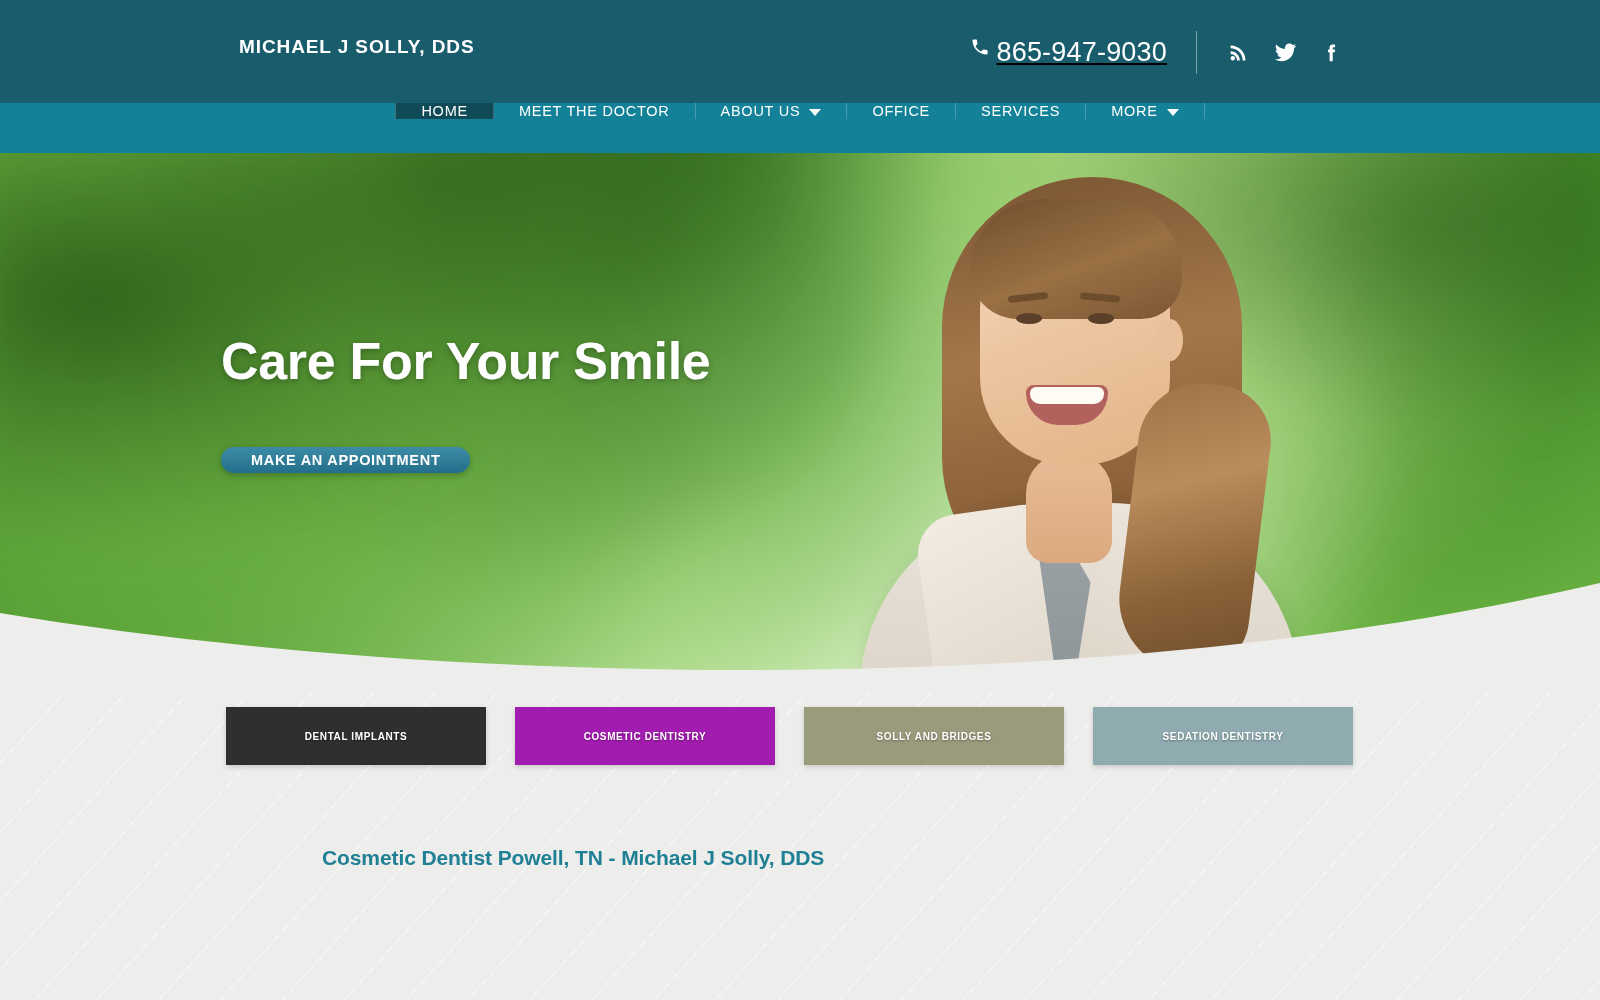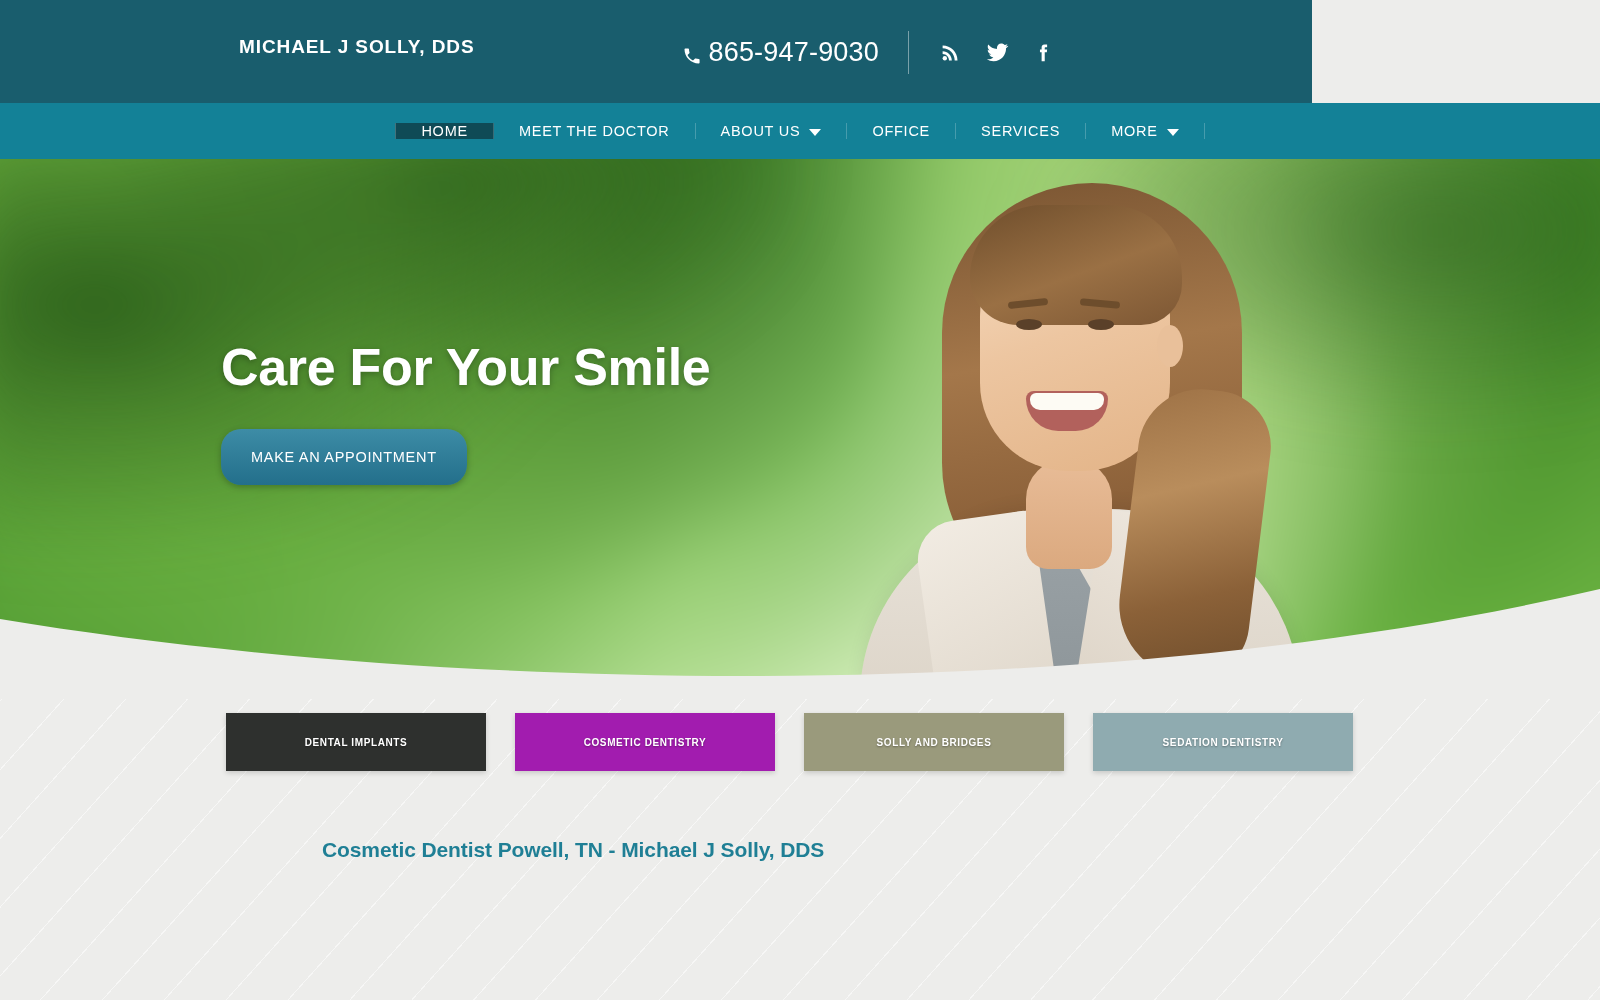--- a/index.html
+++ b/index.html
@@ -4,52 +4,52 @@
 <style>
   * { margin:0; padding:0; box-sizing:border-box; }
   html, body {
     width:1600px; height:1000px;
     font-family:"Liberation Sans", sans-serif;
     background:#ededeb; overflow:hidden;
   }
 
   
   .topbar{
-    position:relative; height:103px; width:1312px;
+    position:relative; height:103px; width:1600px;
     background:#195d6d;
     display:flex; align-items:center;
   }
   .brand{
     position:absolute; left:239px; top:36px;
     color:#ffffff; font-size:19px; font-weight:bold;
     letter-spacing:.9px;
   }
   .header-right{
     position:absolute; right:255px; top:31px;
     display:flex; align-items:center; gap:0;
   }
-  .phone-wrap{ display:flex; align-items:flex-end; gap:6px; }
+  .phone-wrap{ display:flex; align-items:flex-start; gap:6px;text-decoration:underline; }
   .phone-icon{ width:20px; height:22px; display:block; }
   .phone-num{
     color:#ffffff; font-size:27px; font-weight:400; letter-spacing:.2px;
     white-space:nowrap;
   }
   .hdr-divider{
     width:1px; height:43px; background:rgba(255,255,255,.42);
     margin:0 28px 0 29px;
   }
   .socials{ display:flex; align-items:center; gap:21px; }
   .soc{ width:26px; height:28px; display:flex; align-items:center; justify-content:center; cursor:pointer; }
   .soc svg{ display:block; }
 
   
   .navbar{
-    position:relative; width:1600px; height:56px;
+    position:relative; width:1600px; height:50px;
     background:#138197;
-    display:flex; justify-content:center; align-items:center;
+    display:flex; justify-content:center; align-items:flex-start;
   }
   .navrow{ display:flex; align-items:stretch; }
   .navitem{
     display:flex; align-items:center; justify-content:center; gap:9px;
     padding:0 25px; color:#ffffff; font-size:14.5px; letter-spacing:.75px;
     border-right:1px solid rgba(255,255,255,.22);
     cursor:pointer; white-space:nowrap; position:relative;
   }
   .navitem:first-child{ border-left:1px solid rgba(255,255,255,.22); }
   .navitem.active{ background:#0f4a56; border-right-color:rgba(255,255,255,.18); }
@@ -168,24 +168,24 @@
   
   .wave{ position:absolute; left:0; bottom:-2px; width:1600px; height:140px; }
 
   
   .hero-copy{ position:absolute; left:221px; top:178px; z-index:5; }
   .hero-title{
     color:#ffffff; font-size:52px; font-weight:bold; letter-spacing:-.3px;
     text-shadow:0 2px 6px rgba(0,0,0,.28);
   }
   .cta{
-    margin-top:32px; display:inline-flex; align-items:center; justify-content:center;
-    padding:0 30px; height:56px; border-radius:20px;
+    margin-top:56px; display:inline-flex; align-items:center; justify-content:center;
+    padding:0 30px; height:26px; border-radius:20px;
     background:linear-gradient(180deg,#3d8ca6 0%, #236f8b 100%);
-    color:#ffffff; font-size:14.5px; font-weight:normal; letter-spacing:.7px;
+    color:#ffffff; font-size:14.5px; font-weight:bold; letter-spacing:.7px;
     box-shadow:0 2px 6px rgba(0,0,0,.25); cursor:pointer; border:none;
     font-family:"Liberation Sans", sans-serif;
   }
 
   
   .content{
     position:relative; width:1600px; height:357px;
     background:#ededeb;
   }
   .content::before{
@@ -202,21 +202,21 @@
     width:260px; height:58px; display:flex; align-items:center; justify-content:center;
     color:#ffffff; font-size:10px; font-weight:bold; letter-spacing:.6px;
     text-shadow:0 1px 2px rgba(0,0,0,.35); cursor:pointer;
     box-shadow:0 2px 5px rgba(0,0,0,.16);
   }
   .welcome{ position:absolute; left:322px; top:133px; z-index:2; }
   .welcome h2{
     color:#1d6378; font-size:29px; font-weight:bold; letter-spacing:-.2px;
   }
   .welcome h3{
-    margin-top:6px; color:#1f7f95; font-size:21px; font-weight:bold; letter-spacing:-.1px;
+    margin-top:20px; color:#1f7f95; font-size:21px; font-weight:bold; letter-spacing:-.1px;
   }
 </style>
 </head>
 <body>
 
 <div class="topbar">
   <div class="brand">MICHAEL J SOLLY, DDS</div>
 
   <div class="header-right">
     <div class="phone-wrap">

